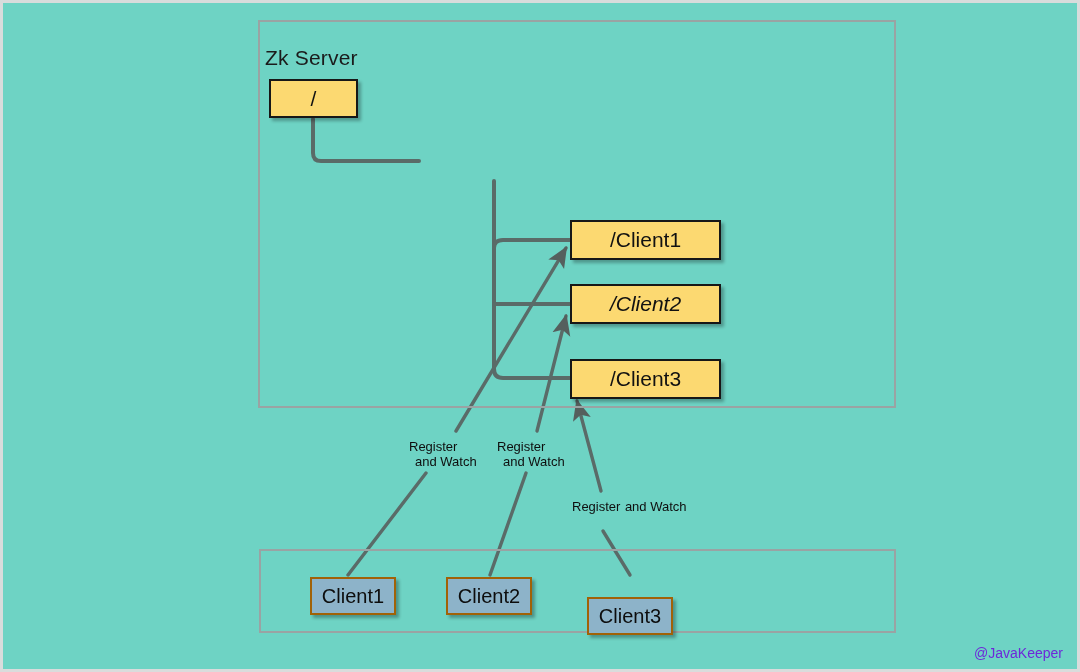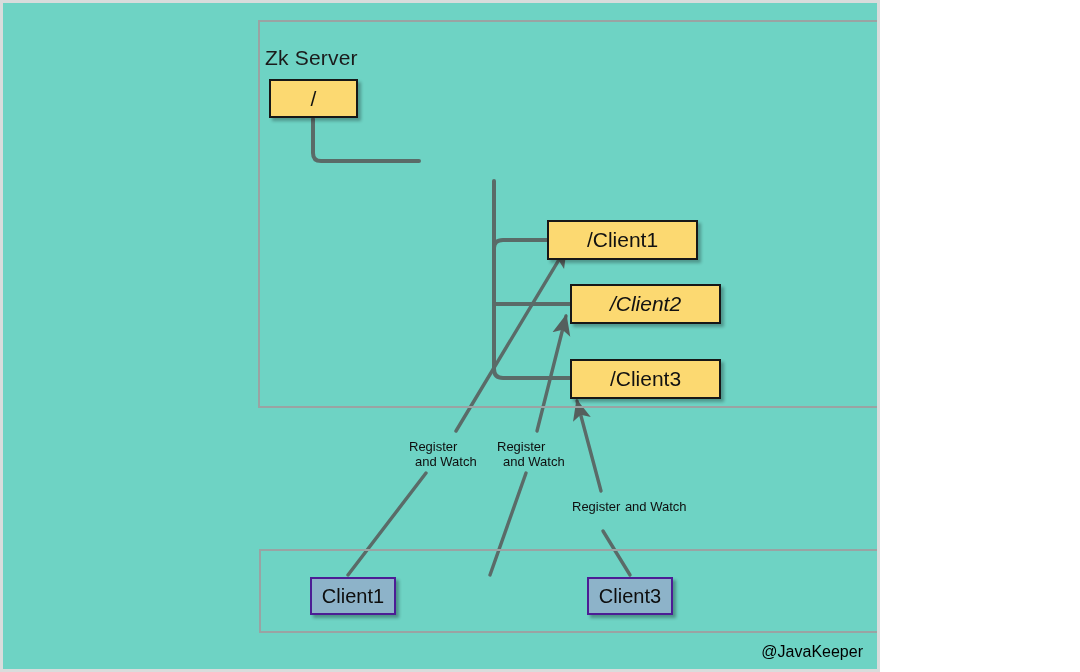--- a/index.html
+++ b/index.html
@@ -2,21 +2,21 @@
 <html><head>
 <meta charset="utf-8">
 <style>
   html, body {
     margin: 0;
     padding: 0;
     background: #ffffff;
   }
   #canvas {
     position: relative;
-    width: 880px;
+    width: 1080px;
     height: 672px;
     background: #6ed3c4;
     border: 3px solid #d9dcdc;
     box-sizing: border-box;
     overflow: hidden;
     font-family: "Liberation Sans", sans-serif;
   }
   #svg-layer {
     position: absolute;
     left: 0; top: 0;
@@ -52,41 +52,41 @@
     color: #111111;
     font-size: 21px;
     display: flex;
     align-items: center;
     justify-content: center;
     box-shadow: 3px 3px 3px rgba(0,0,0,0.28);
     white-space: nowrap;
   }
   #node-root   { left: 266px; top: 76px;  width: 89px;  height: 39px; }
   #node-config { left: 416px; top: 138px; width: 152px; height: 39px; }
-  #node-c1     { left: 544px; top: 217px; width: 151px; height: 40px; }
+  #node-c1     { left: 567px; top: 217px; width: 151px; height: 40px; }
   #node-c2     { left: 567px; top: 281px; width: 151px; height: 40px; font-style: italic; }
   #node-c3     { left: 567px; top: 356px; width: 151px; height: 40px; text-align: center; }
 
   
   .client-box {
     position: absolute;
     background: #8db3c9;
-    border: 2px solid #4c1d95;
+    border: 2px solid #a16207;
     box-sizing: border-box;
     color: #0d0d0d;
     font-size: 20px;
     display: flex;
     align-items: center;
     justify-content: center;
     box-shadow: 3px 3px 3px rgba(0,0,0,0.30);
     white-space: nowrap;
   }
   #client-1 { left: 307px; top: 574px; width: 86px; height: 38px; }
   #client-2 { left: 443px; top: 574px; width: 86px; height: 38px; }
-  #client-3 { left: 584px; top: 574px; width: 86px; height: 38px; text-align: center; }
+  #client-3 { left: 584px; top: 594px; width: 86px; height: 38px; text-align: center; }
 
   
   .edge-label {
     position: absolute;
     white-space: nowrap;
     color: #0e0e0e;
   }
   .edge-label .big   { font-size: 13px; }
   .edge-label .small { font-size: 13px; font-weight: normal; }
   .stacked { line-height: 1.0; }
@@ -94,22 +94,22 @@
 
   #label-1 { left: 406px; top: 435px; }
   #label-2 { left: 494px; top: 435px; }
   #label-3 { left: 569px; top: 494px; text-align: center; }
 
   
   #watermark {
     position: absolute;
     right: 14px;
     bottom: 8px;
-    font-size: 16px;
-    color: #000000;
+    font-size: 14px;
+    color: #6d28d9;
     white-space: nowrap;
   }
 </style>
 </head>
 <body>
 
 <div id="canvas">
 
   <svg id="svg-layer" viewBox="0 0 1080 672" xmlns="http://www.w3.org/2000/svg">
     <defs>
@@ -153,16 +153,17 @@
     <span class="small row2">and Watch</span>
   </div>
   <div class="edge-label" id="label-3">
     <span class="big">Register</span>
     <span class="small">and Watch</span>
   </div>
 
   <div class="frame" id="clients-frame"></div>
 
   <div class="client-box" id="client-1">Client1</div>
+  <div class="client-box" id="client-2">Client2</div>
   <div class="client-box" id="client-3">Client3</div>
 
   <div id="watermark">@JavaKeeper</div>
 </div>
 
 </body></html>

